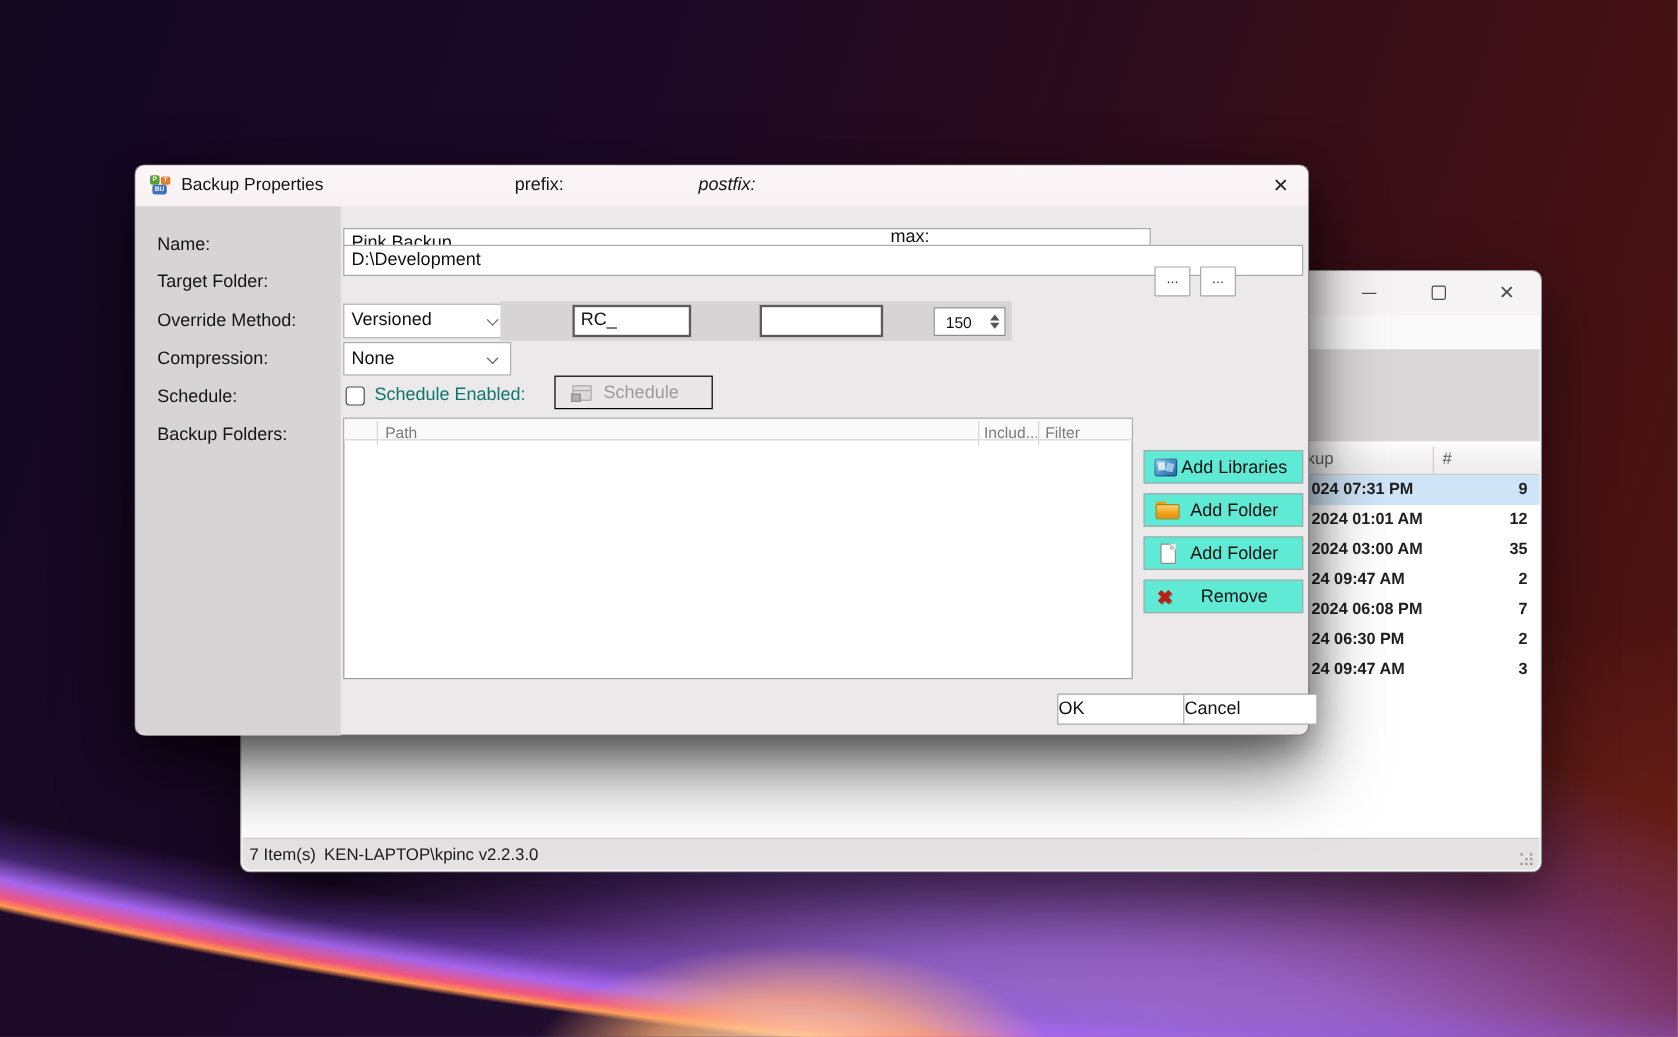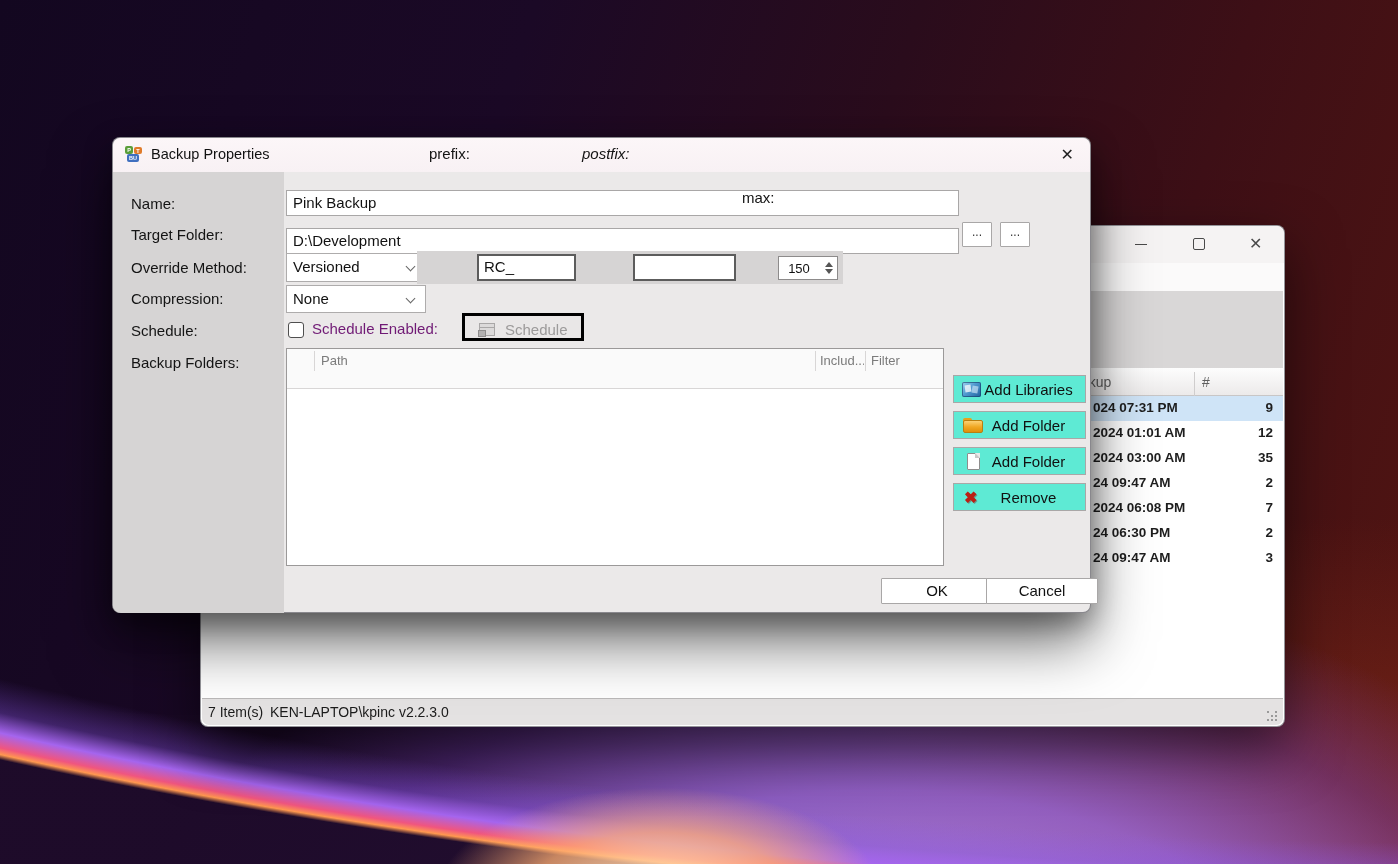--- a/index.html
+++ b/index.html
@@ -64,21 +64,21 @@
     text-align:center; border-radius:2px; line-height:8px; }
   .tile-p { left:0; top:0; width:8px; height:8px; background:#5a9e3a; }
   .tile-t { left:9px; top:1px; width:8px; height:7px; background:#e07b2a; line-height:7px; }
   .tile-bu { left:2px; top:8px; width:12px; height:8px; background:#3f6fbf; }
 
   .label-col { position:absolute; left:0; top:34px; width:171px; height:441px; background:#d6d4d4; border-radius:0 0 0 8px; }
   .fld-label { position:absolute; left:18px; font-size:15px; color:#141414; white-space:nowrap; }
 
   .tb { background:#fff; border:1px solid #a9a7a7; font-size:15px; color:#111; padding:3px 6px; position:absolute; }
   .name-input   { left:173px; top:52px;  width:673px; height:26px; }
-  .target-input { left:173px; top:90px;  width:673px; height:26px; }
+  .target-input { left:173px; top:66px;  width:800px; height:26px; }
   .browse-btn { position:absolute; top:84px; width:30px; height:25px; background:#fff; border:1px solid #a9a7a7;
     font-size:12px; color:#333; text-align:center; line-height:18px; border-radius:1px; }
   .browse-1 { left:849px; } .browse-2 { left:887px; }
 
   .combo { position:absolute; background:#fff; border:1px solid #aeacac; font-size:15px; color:#111; padding:4px 6px; }
   .combo .chev { position:absolute; right:11px; top:9px; width:7px; height:7px;
     border-right:1.4px solid #666; border-bottom:1.4px solid #666; transform:rotate(45deg); }
   .override-combo { left:173px; top:115px; width:140px; height:29px; }
   .compression-combo { left:173px; top:147px; width:140px; height:28px; }
 
@@ -88,32 +88,32 @@
   .prefix-input  { left:364px; top:116px; width:99px;  height:27px; border:2px solid #5c5c5c; padding:2px 5px; }
   .postfix-input { left:520px; top:116px; width:103px; height:27px; border:2px solid #5c5c5c; padding:2px 5px; }
   .spinner { position:absolute; left:665px; top:118px; width:60px; height:24px; background:#fff; border:1px solid #8d8b8b; }
   .spinner .val { position:absolute; left:0; right:18px; top:4px; text-align:center; font-size:13px; color:#111; }
   .spin-up, .spin-dn { position:absolute; right:4px; width:0; height:0; border-left:4px solid transparent; border-right:4px solid transparent; }
   .spin-up { top:5px; border-bottom:5px solid #555; }
   .spin-dn { bottom:5px; border-top:5px solid #555; }
 
   .schedule-check { position:absolute; left:175px; top:184px; width:16px; height:16px;
     background:#fff; border:1px solid #4f4f4f; border-radius:3px; }
-  .schedule-check-label { position:absolute; left:199px; top:182px; font-size:15px; color:#701a75; }
-  .schedule-btn { position:absolute; left:349px; top:175px; width:122px; height:28px;
-    background:#e9e7e7; border:3px solid #000000; }
+  .schedule-check-label { position:absolute; left:199px; top:182px; font-size:15px; color:#0f766e; }
+  .schedule-btn { position:absolute; left:349px; top:175px; width:132px; height:28px;
+    background:#e9e7e7; border:1px solid #000000; }
   .schedule-btn .lbl { position:absolute; left:40px; top:5px; font-size:15px; color:#9c9a9a; }
   .schedule-icon { position:absolute; left:14px; top:7px; width:16px; height:13px;
     background:#dcdada; border:1px solid #a9a7a7; }
   .schedule-icon:before { content:""; position:absolute; left:0; right:0; top:3px; height:1px; background:#a9a7a7; }
   .schedule-icon:after { content:""; position:absolute; left:-2px; bottom:-2px; width:6px; height:5px; background:#b3b1b1; border:1px solid #8f8d8d; }
 
   .folders-table { position:absolute; left:173px; top:210px; width:658px; height:218px;
     background:#fff; border:1px solid #9b9999; }
-  .ft-header { position:absolute; left:0; top:0; right:0; height:40px; background:#fafafa; border-bottom:1px solid #d8d6d6; }
+  .ft-header { position:absolute; left:0; top:0; right:0; height:18px; background:#fafafa; border-bottom:1px solid #d8d6d6; }
   .ft-header .hc { position:absolute; top:4px; font-size:13px; color:#7b7b7b; }
   .hc-path { left:34px; } .hc-included { left:533px; width:44px; overflow:hidden; white-space:nowrap; } .hc-filter { left:584px; }
   .ft-hdiv { position:absolute; top:2px; width:1px; height:20px; background:#d8d6d6; }
   .hd1 { left:27px; } .hd2 { left:528px; } .hd3 { left:578px; }
   .ft-row { position:absolute; left:0; top:24px; right:0; height:30px; background:#cfe4f7; }
   .folder-icon { position:absolute; left:3px; top:5px; width:21px; height:16px; }
   .folder-icon .tab { position:absolute; left:0; top:0; width:9px; height:5px; background:#e8a01c; border-radius:2px 2px 0 0; }
   .folder-icon .bodyy { position:absolute; left:0; top:2px; width:21px; height:14px; border-radius:2px;
     background:linear-gradient(#fcd173,#f0a722 55%,#e08f0a); border:1px solid #b97f10; }
   .ft-pathcell { position:absolute; left:28px; top:2px; width:500px; height:26px; background:#fff;
@@ -131,21 +131,21 @@
   .lib-icon:after { content:""; position:absolute; left:10px; top:4px; width:6px; height:7px; background:rgba(220,240,255,.6); transform:rotate(10deg); }
   .addfolder-icon { position:absolute; left:9px; top:6px; width:20px; height:15px; }
   .addfolder-icon .tab { position:absolute; left:0; top:0; width:9px; height:5px; background:#e8a01c; border-radius:2px 2px 0 0; }
   .addfolder-icon .bodyy { position:absolute; left:0; top:2px; width:20px; height:13px; border-radius:2px;
     background:linear-gradient(#fcd173,#f0a722 55%,#e08f0a); border:1px solid #b97f10; }
   .file-icon { position:absolute; left:13px; top:5px; width:13px; height:17px; background:#fff; border:1px solid #8f8d8d; border-radius:1px; }
   .file-icon:before { content:""; position:absolute; right:-1px; top:-1px; border-left:5px solid #c9c7c7; border-top:5px solid #ebe9e9; }
   .remove-icon { position:absolute; left:10px; top:4px; font-size:16px; font-weight:bold; color:#bb1f14; text-shadow:1px 1px 0 rgba(120,0,0,.35); }
 
   .ok-btn, .cancel-btn { position:absolute; top:440px; width:112px; height:26px; background:#fff;
-    border:1px solid #a9a7a7; border-radius:1px; text-align:center; font-size:15px; color:#111; line-height:24px; }
+    border:1px solid #a9a7a7; border-radius:1px; text-align:left; font-size:15px; color:#111; line-height:24px; }
   .ok-btn { left:768px; } .cancel-btn { left:873px; }
 </style>
 </head>
 <body>
 
 <div class="main-window">
   <div class="mw-titlebar">
     <div class="cap-btn cap-min">
         <i></i>
       </div>

